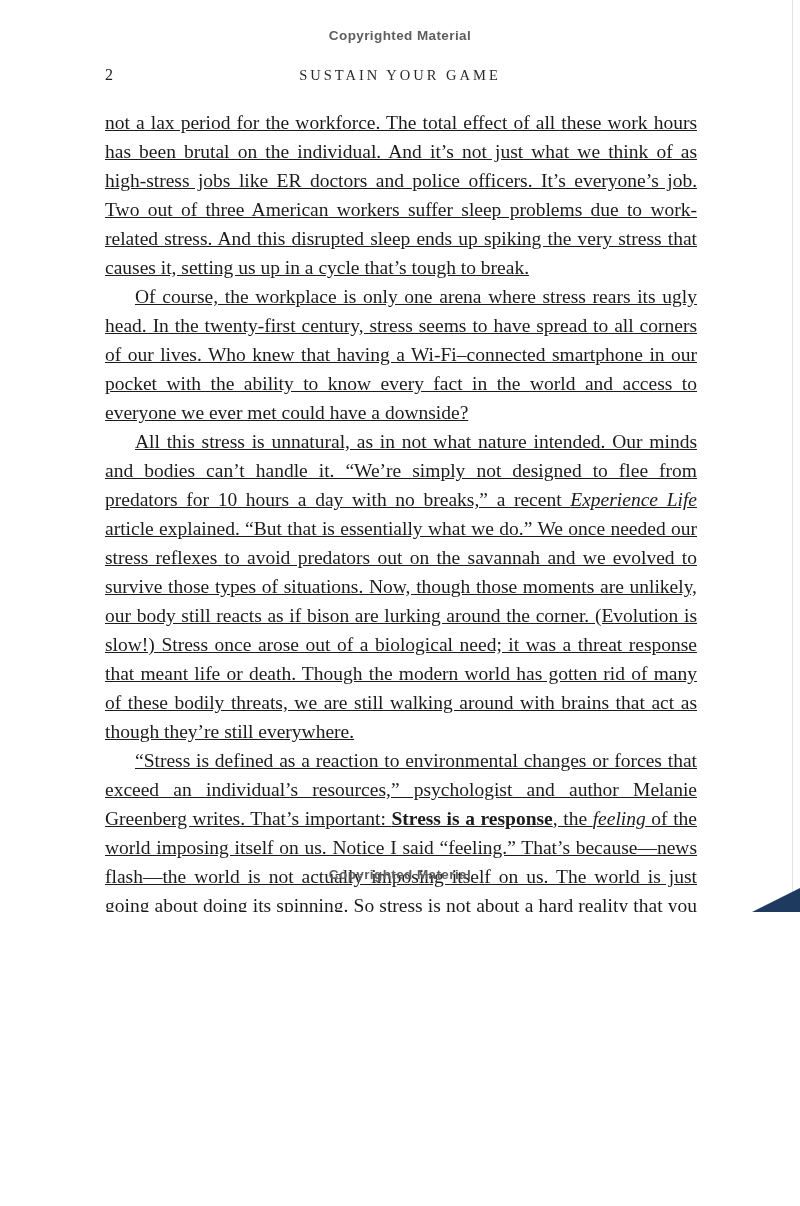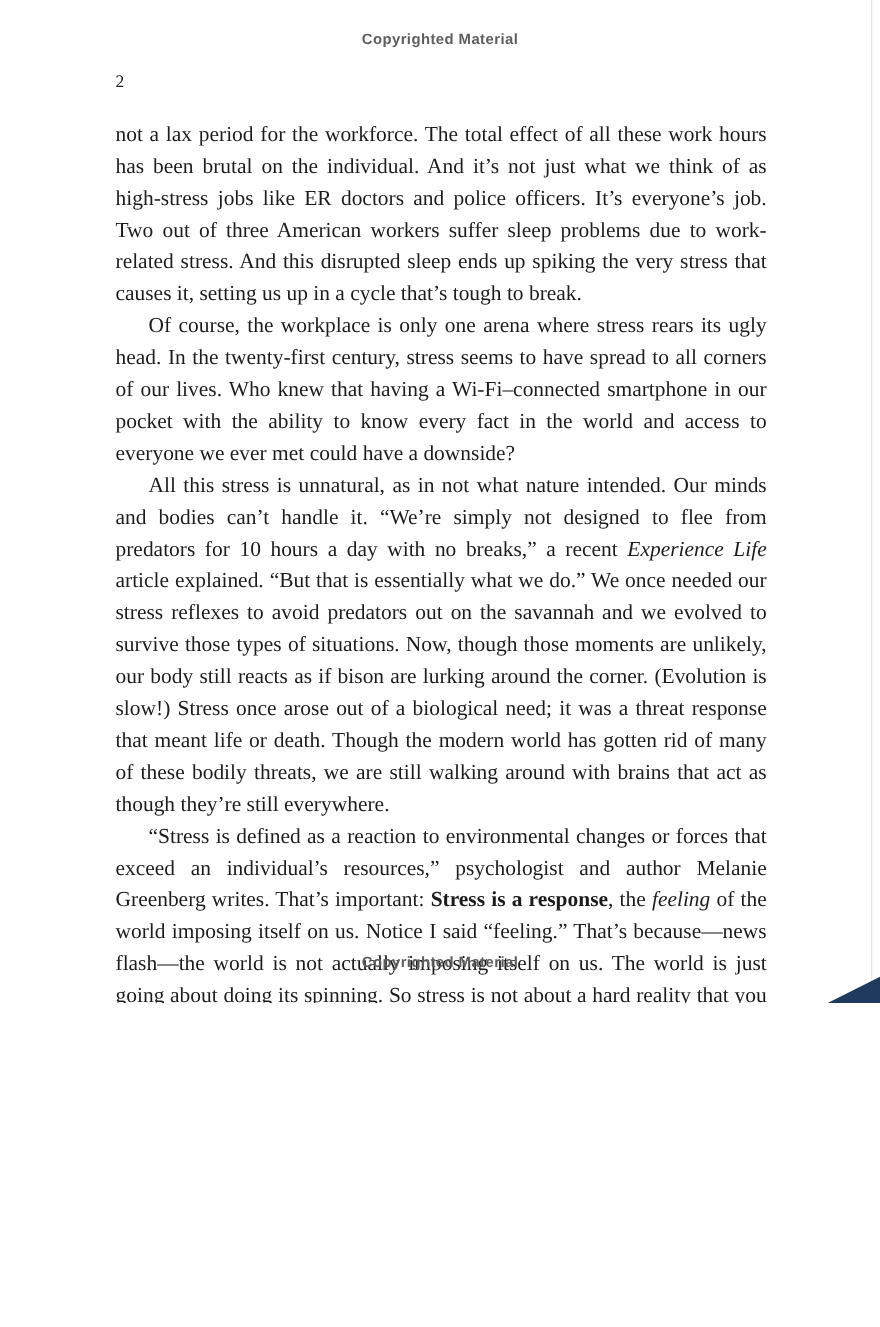--- a/index.html
+++ b/index.html
@@ -60,20 +60,21 @@
     left: 105px;
     width: 592px;
     color: #1c1c1c;
   }
   .para {
     margin: 0;
     font-size: 19.5px;
     line-height: 29px;
     text-align: justify;
     hyphens: auto;
+    text-decoration: underline;
     -webkit-hyphens: auto;
   }
   .para.indent { text-indent: 30px; }
   .it { font-style: italic; }
   .bd { font-weight: bold; }
   .page-edge {
     position: absolute;
     top: 0;
     bottom: 0;
     right: 7px;
@@ -92,20 +93,21 @@
 </style>
 </head>
 <body>
 
 <div class="page">
 
   <div class="copyright top" style="color: rgb(94, 94, 94);">Copyrighted Material</div>
 
   <div class="running-header">
     <span class="page-number">2</span>
+    <span class="running-title">SUSTAIN YOUR GAME</span>
   </div>
 
   <div class="body-text" style="color: rgb(28, 28, 28);">
       <p class="para"><span>not a lax period for the workforce. The total effect of all these work hours has been brutal on the individual. And it’s not just what we think of as high-stress jobs like ER doctors and police officers. It’s everyone’s job. Two out of three American workers suffer sleep problems due to work-related stress. And this disrupted sleep ends up spiking the very stress that causes it, setting us up in a cycle that’s tough to break.</span></p>
       <p class="para indent"><span>Of course, the workplace is only one arena where stress rears its ugly head. In the twenty-first century, stress seems to have spread to all corners of our lives. Who knew that having a Wi-Fi–connected smartphone in our pocket with the ability to know every fact in the world and access to everyone we ever met could have a downside?</span></p>
       <p class="para indent"><span>All this stress is unnatural, as in not what nature intended. Our minds and bodies can’t handle it. “We’re simply not designed to flee from predators for 10 hours a day with no breaks,” a recent </span><span class="it">Experience Life</span><span> article explained. “But that is essentially what we do.” We once needed our stress reflexes to avoid predators out on the savannah and we evolved to survive those types of situations. Now, though those moments are unlikely, our body still reacts as if bison are lurking around the corner. (Evolution is slow!) Stress once arose out of a biological need; it was a threat response that meant life or death. Though the modern world has gotten rid of many of these bodily threats, we are still walking around with brains that act as though they’re still everywhere.</span></p>
       <p class="para indent"><span>“Stress is defined as a reaction to environmental changes or forces that exceed an individual’s resources,” psychologist and author Melanie Greenberg writes. That’s important: </span><span class="bd">Stress is a response</span><span>, the </span><span class="it">feeling</span><span> of the world imposing itself on us. Notice I said “feeling.” That’s because—news flash—the world is not actually imposing itself on us. The world is just going about doing its spinning. So stress is not about a hard reality that you are experiencing, but rather your perception of that reality.</span></p>
     </div>
 
   <div class="copyright bottom" style="color: rgb(94, 94, 94);">Copyrighted Material</div>

